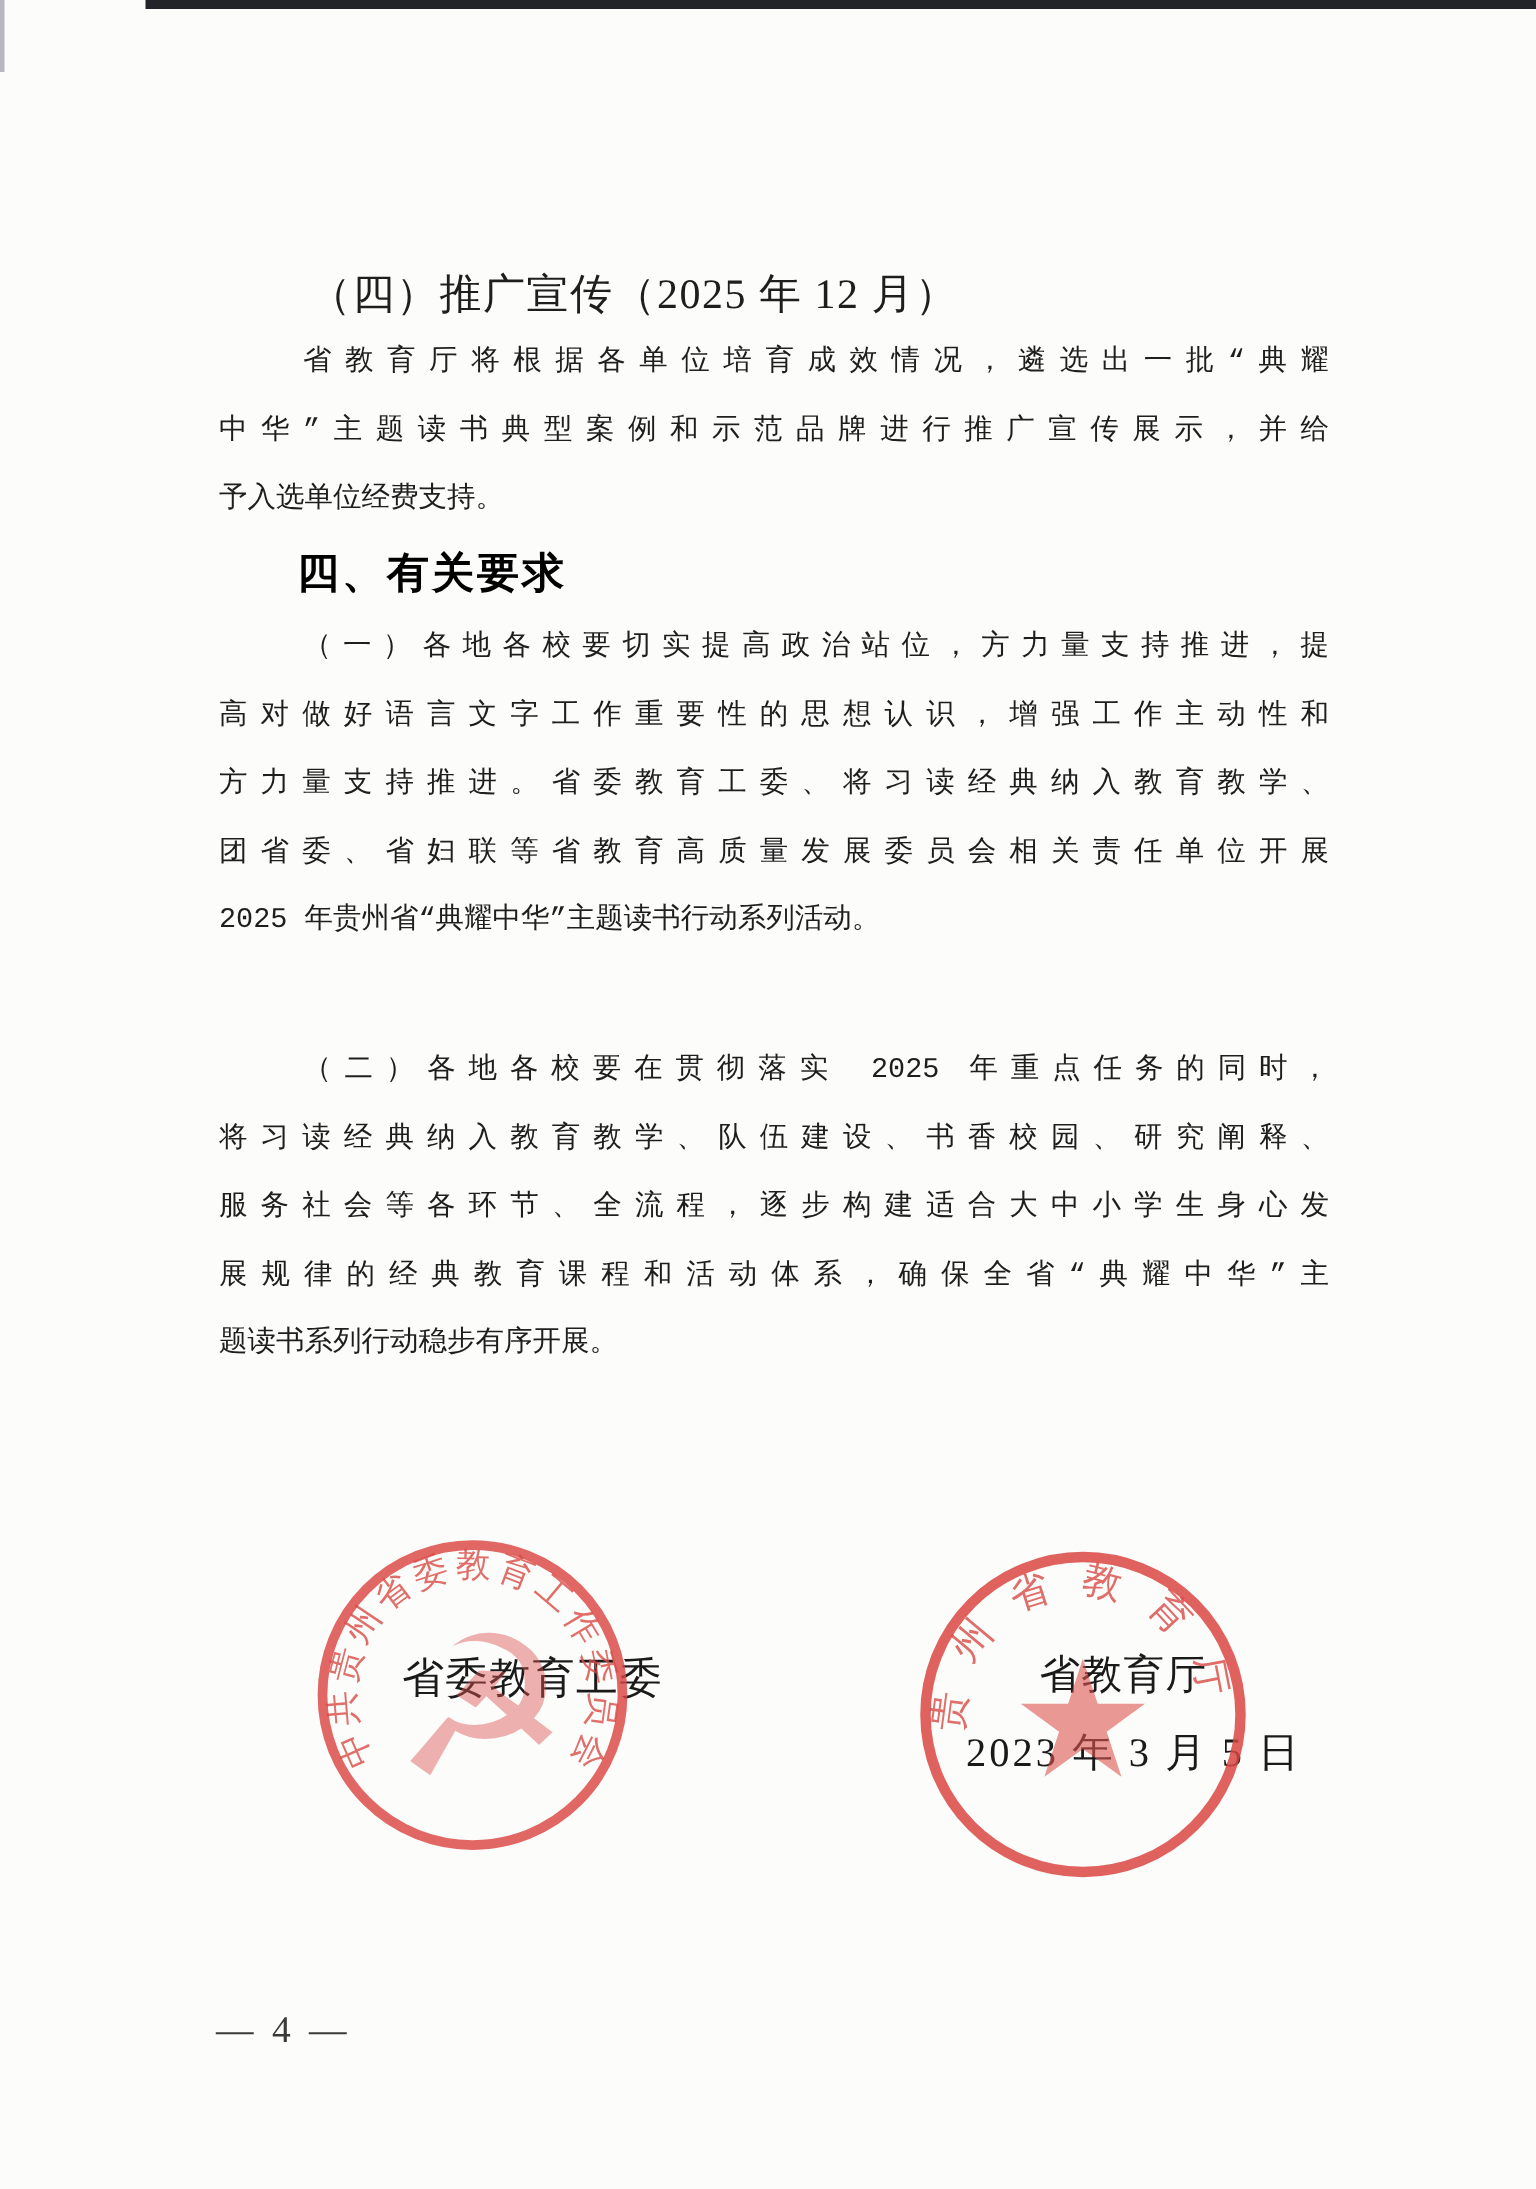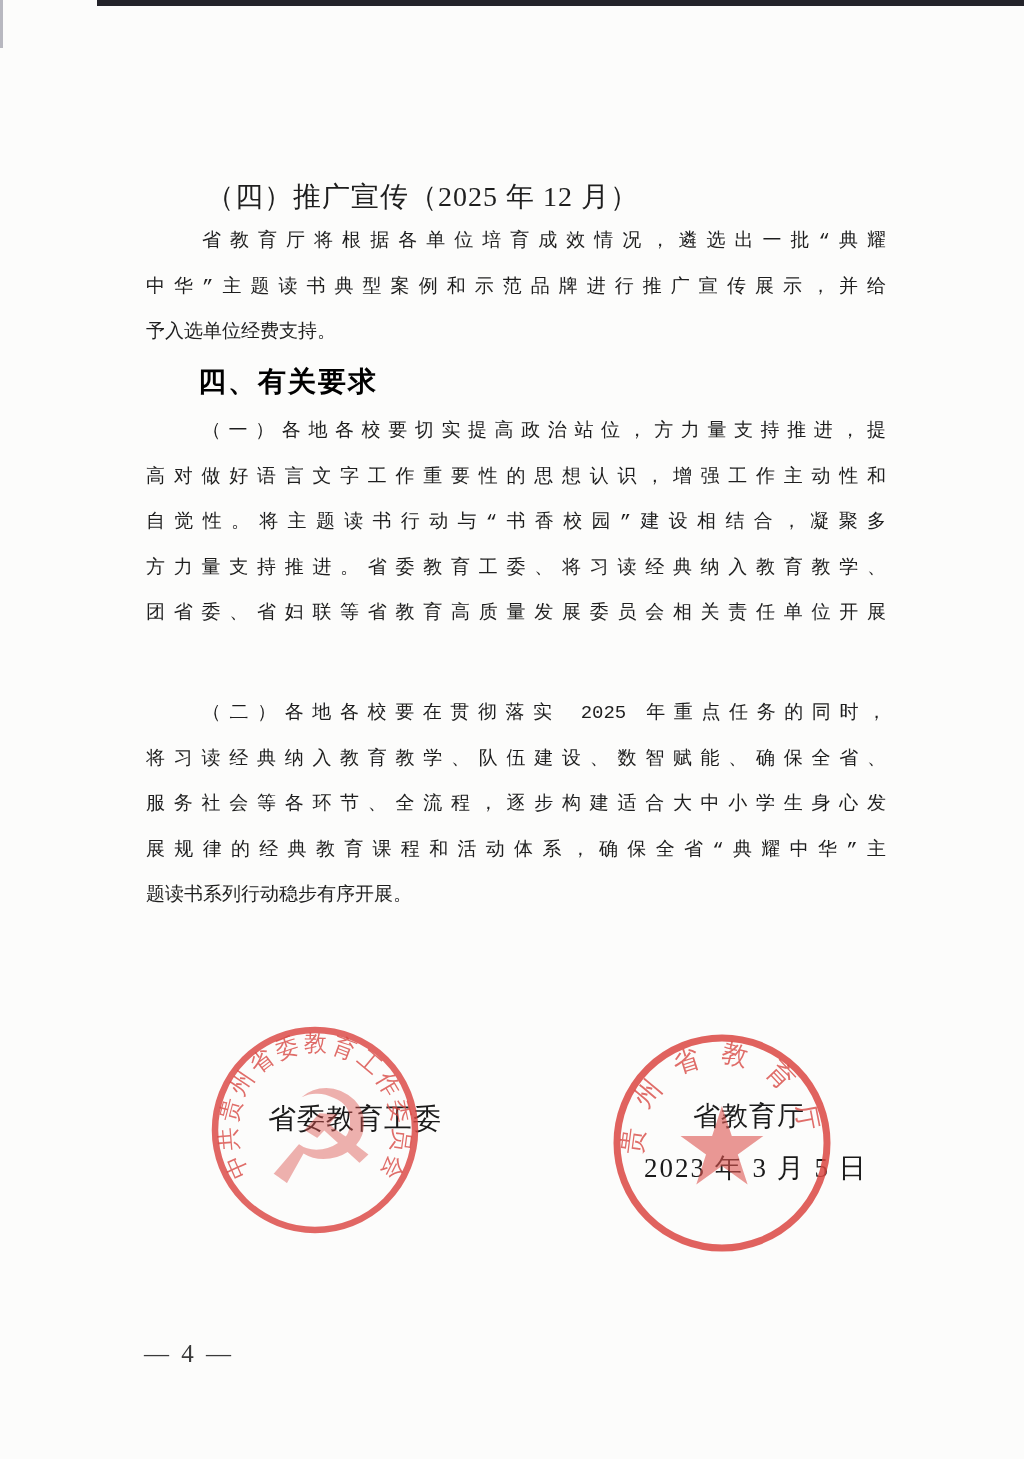--- a/index.html
+++ b/index.html
@@ -44,28 +44,28 @@
   <div class="line">予入选单位经费支持。</div>
 </div>
 
 <div class="textblock" style="top:359px">
   <div class="h2line">四、有关要求</div>
 </div>
 
 <div class="textblock" style="top:409px">
   <div class="line j ind">（一）各地各校要切实提高政治站位，方力量支持推进，提</div>
   <div class="line j">高对做好语言文字工作重要性的思想认识，增强工作主动性和</div>
-  <div class="line j">自觉性。将主题读书行动与“书香校园”建设相结合，凝聚多</div>
   <div class="line j">方力量支持推进。省委教育工委、将习读经典纳入教育教学、</div>
   <div class="line j">团省委、省妇联等省教育高质量发展委员会相关责任单位开展</div>
+  <div class="line">2025 年贵州省“典耀中华”主题读书行动系列活动。</div>
 </div>
 
 <div class="textblock" style="top:691px">
   <div class="line j ind">（二）各地各校要在贯彻落实 2025 年重点任务的同时，</div>
-  <div class="line j">将习读经典纳入教育教学、队伍建设、数智赋能、确保全省、</div>
+  <div class="line j">将习读经典纳入教育教学、队伍建设、书香校园、研究阐释、</div>
   <div class="line j">服务社会等各环节、全流程，逐步构建适合大中小学生身心发</div>
   <div class="line j">展规律的经典教育课程和活动体系，确保全省“典耀中华”主</div>
   <div class="line">题读书系列行动稳步有序开展。</div>
 </div>
 
 <div class="sig sig-left">省委教育工委</div>
 <div class="sig sig-right">省教育厅</div>
 <div class="sig sig-date">2023 年 3 月 5 日</div>
 
 <svg class="stamp stamp-left" viewBox="0 0 224 224">

